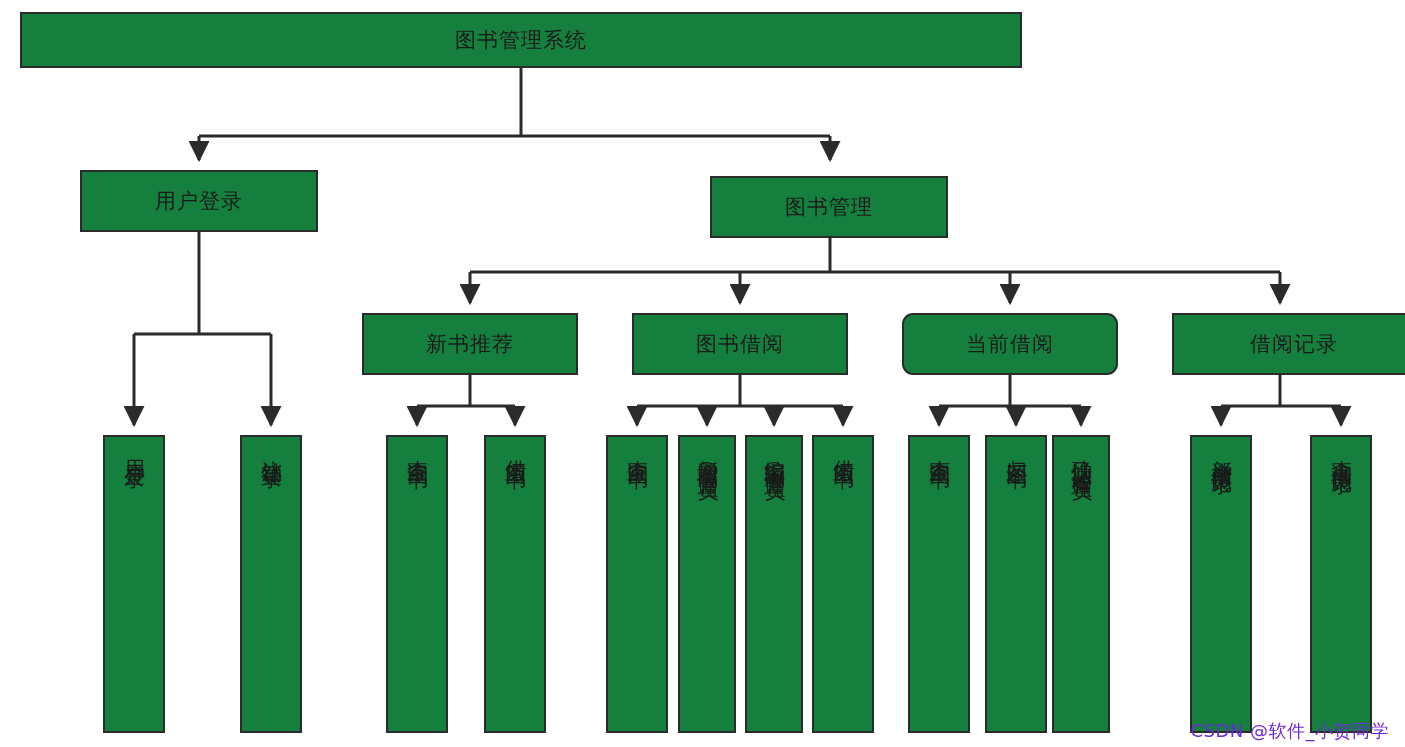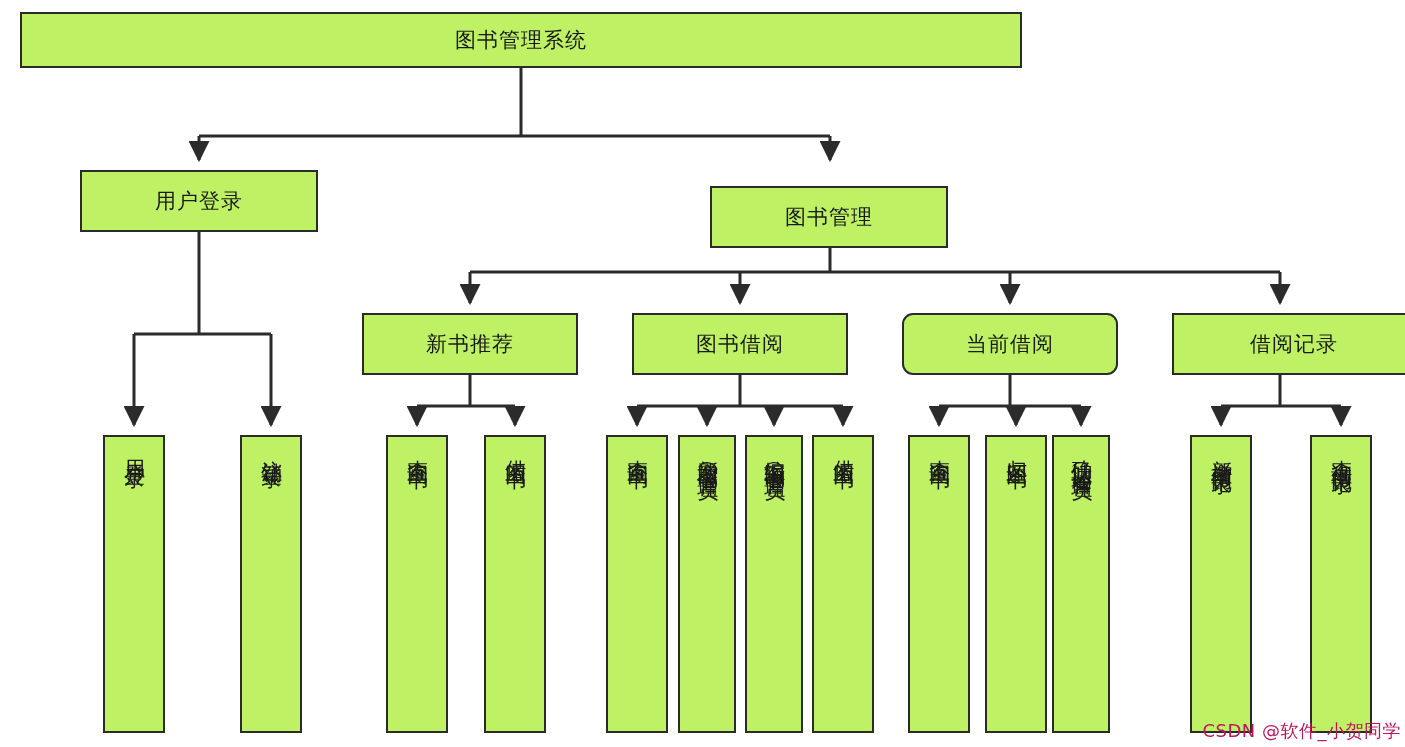--- a/index.html
+++ b/index.html
@@ -21,21 +21,21 @@
     position: absolute;
     left: 0;
     top: 0;
     width: 1405px;
     height: 747px;
   }
   .node {
     position: absolute;
     box-sizing: border-box;
     border: 2.5px solid #2b2b2b;
-    background: #bef264;
+    background: #15803d;
     display: flex;
     align-items: center;
     justify-content: center;
     color: #1a1a1a;
   }
   .node.horiz {
     font-size: 21px;
     letter-spacing: 1px;
   }
   .node.vert {
@@ -49,24 +49,24 @@
     font-size: 21px;
     line-height: 1.12;
     letter-spacing: 3px;
     white-space: nowrap;
   }
   .node-root {
     font-size: 22px;
   }
   .watermark {
     position: absolute;
-    right: 4px;
+    right: 16px;
     bottom: 4px;
     font-size: 18px;
-    color: #be185d;
+    color: #6d28d9;
     letter-spacing: 0.5px;
     white-space: nowrap;
     pointer-events: none;
   }
 </style>
 </head>
 <body>
 
 <div id="stage">
 
@@ -120,21 +120,21 @@
     </g>
   </svg>
 
   <div class="node horiz node-root" style="left:20px; top:12px; width:1002px; height:56px;">
     <span>图书管理系统</span>
   </div>
 
   <div class="node horiz" style="left:80px; top:170px; width:238px; height:62px;">
     <span>用户登录</span>
   </div>
-  <div class="node horiz" style="left:710px; top:186px; width:238px; height:62px;">
+  <div class="node horiz" style="left:710px; top:176px; width:238px; height:62px;">
     <span>图书管理</span>
   </div>
 
   <div class="node horiz" style="left:362px; top:313px; width:216px; height:62px;">
     <span>新书推荐</span>
   </div>
   <div class="node horiz" style="left:632px; top:313px; width:216px; height:62px;">
     <span>图书借阅</span>
   </div>
   <div class="node horiz" style="left:902px; top:313px; width:216px; height:62px;border-radius:11px;">

